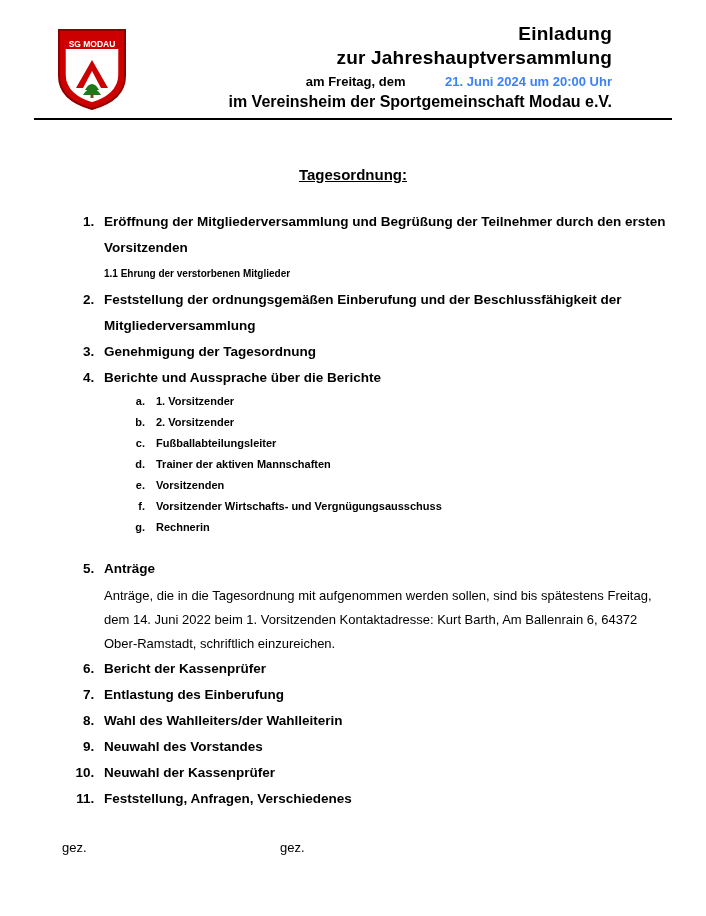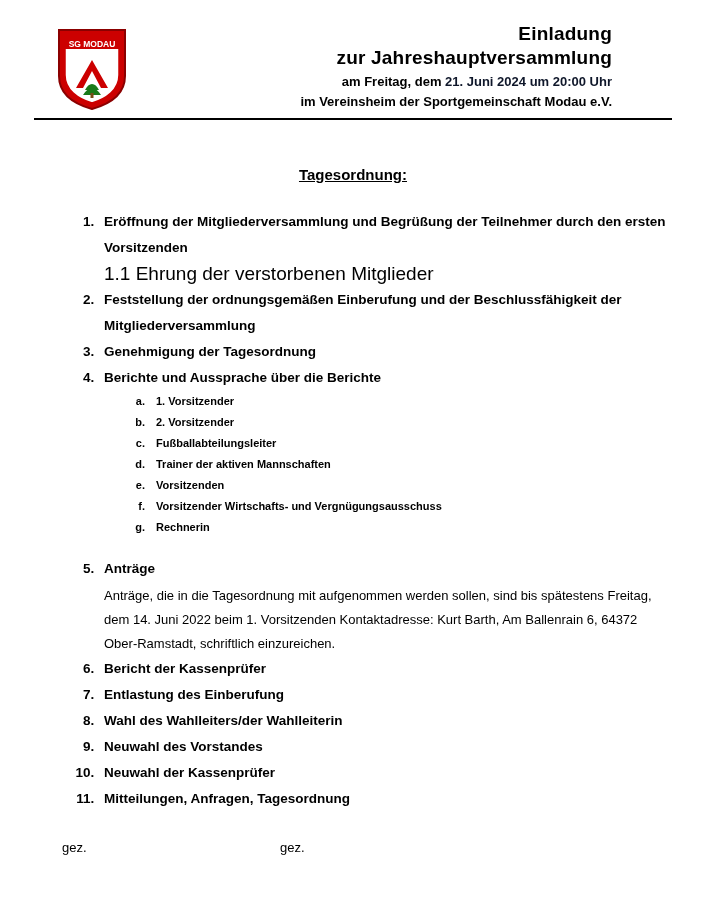--- a/index.html
+++ b/index.html
@@ -58,24 +58,25 @@
     line-height: 24px;
     letter-spacing: 0.2px;
   }
   .title-3 {
     font-size: 13px;
     font-weight: bold;
     line-height: 20px;
     margin-top: 2px;
   }
   .title-3 .date-accent {
-    color: #0f172a;
+    color: #3b82f6;
+    margin-left: 36px;
   }
   .title-4 {
-    font-size: 13px;
+    font-size: 16px;
     font-weight: bold;
     line-height: 19px;
   }
   .rule {
     border: 0;
     border-top: 2px solid #000000;
     margin: 6px 34px 0 34px;
   }
 
   
@@ -99,22 +100,22 @@
     line-height: 26px;
   }
   ol.agenda > li {
     padding-left: 6px;
     margin-bottom: 0;
   }
   ol.agenda > li.spaced {
     margin-top: 18px;
   }
   .sub-line {
-    font-weight: normal;
-    font-size: 19px;
+    font-weight: bold;
+    font-size: 10px;
     line-height: 26px;
   }
   ol.sub-letters {
     list-style: lower-alpha;
     margin: 0 0 0 0;
     padding-left: 44px;
     font-size: 11px;
     font-weight: bold;
     line-height: 21px;
   }
@@ -210,21 +211,21 @@
       </li>
       <li class="spaced">
         <span>Anträge</span>
         <div class="para">Anträge, die in die Tagesordnung mit aufgenommen werden sollen, sind bis spätestens Freitag, dem 14. Juni 2022 beim 1. Vorsitzenden Kontaktadresse: Kurt Barth, Am Ballenrain 6, 64372 Ober-Ramstadt, schriftlich einzureichen.</div>
       </li>
       <li>Bericht der Kassenprüfer</li>
       <li>Entlastung des Einberufung</li>
       <li>Wahl des Wahlleiters/der Wahlleiterin</li>
       <li>Neuwahl des Vorstandes</li>
       <li>Neuwahl der Kassenprüfer</li>
-      <li>Mitteilungen, Anfragen, Tagesordnung</li>
+      <li>Feststellung, Anfragen, Verschiedenes</li>
     </ol>
   </div>
 
   <div class="footer">
     <div class="signatures">
       <div class="sig-col">
         <div class="sig-gez">gez.</div>
 
       </div>
       <div class="sig-col">

